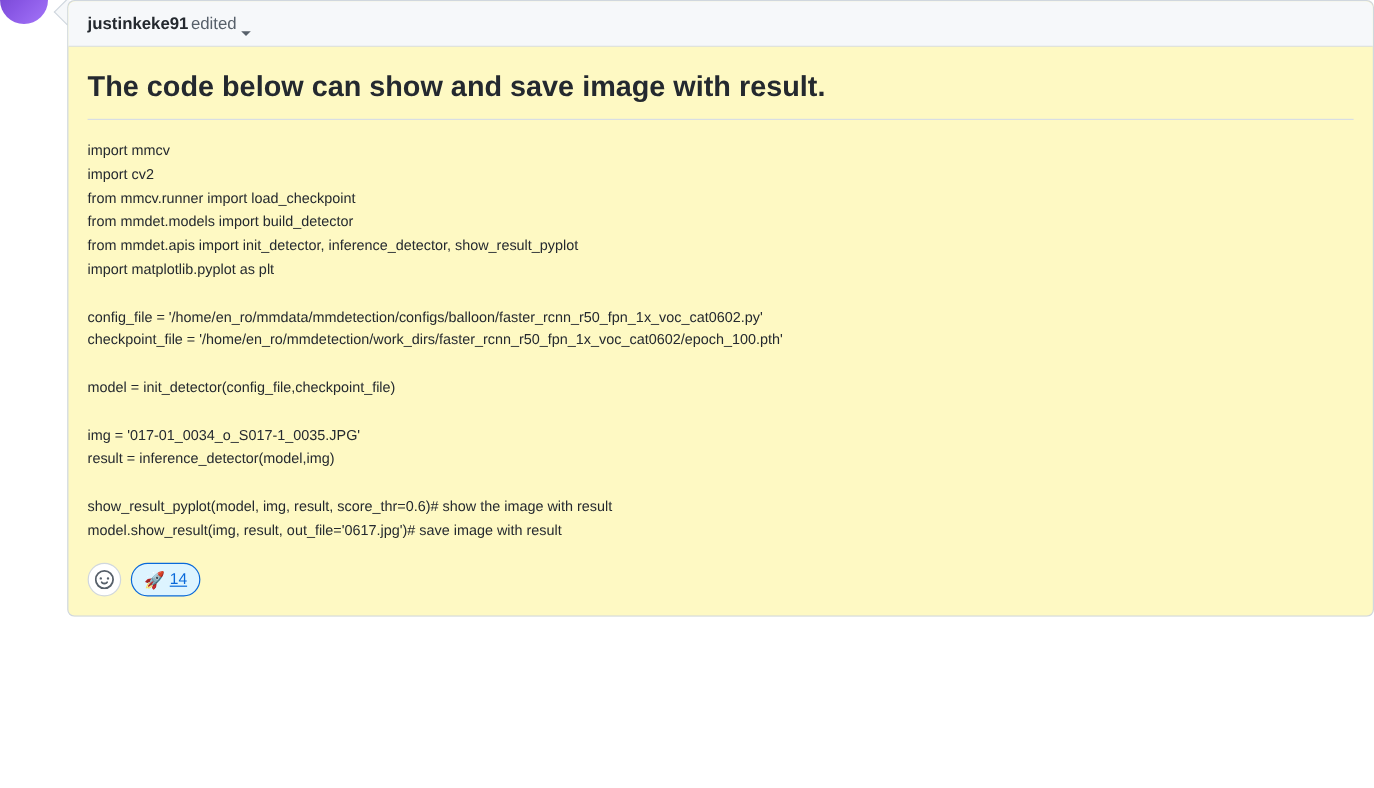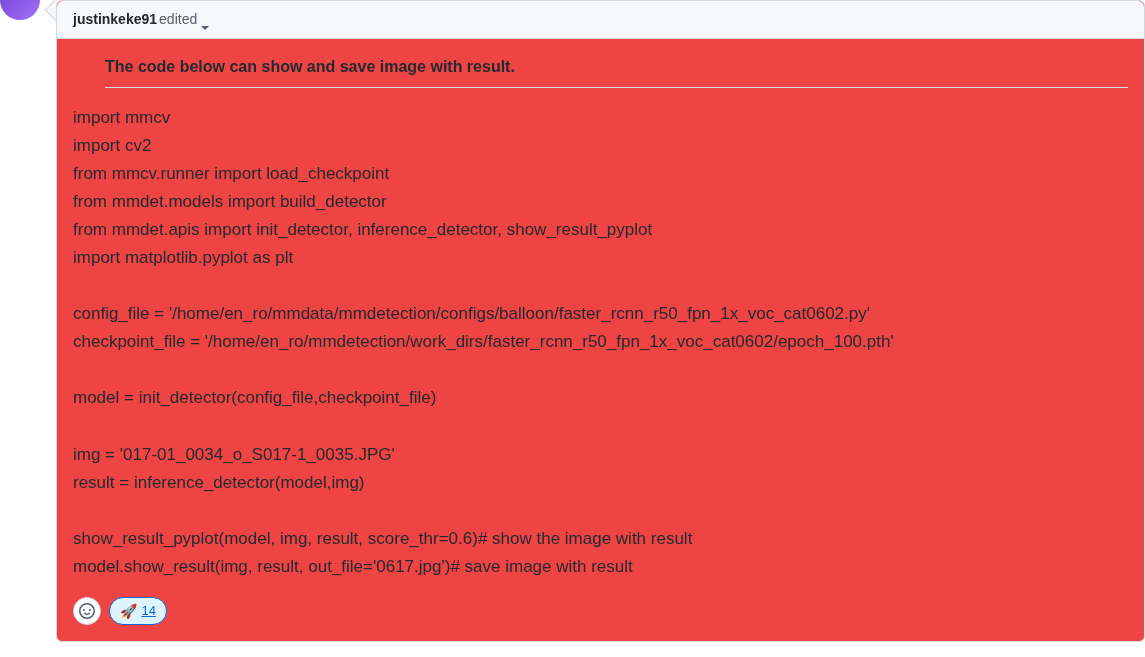--- a/index.html
+++ b/index.html
@@ -46,21 +46,21 @@
       height: 16px;
       background: #f6f8fa;
       border-left: 1px solid #d0d7de;
       border-bottom: 1px solid #d0d7de;
       transform: rotate(45deg);
       z-index: 1;
     }
     .comment-box {
       border: 1px solid #d0d7de;
       border-radius: 6px;
-      background: #ef4444;
+      background: #fef9c3;
       position: relative;
       z-index: 2;
     }
     .comment-header {
       background: #f6f8fa;
       border-bottom: 1px solid #d0d7de;
       border-top-left-radius: 6px;
       border-top-right-radius: 6px;
       padding: 8px 16px;
       display: flex;
@@ -88,31 +88,30 @@
       border-left: 4px solid transparent;
       border-right: 4px solid transparent;
       border-top: 4px solid #57606a;
       margin-left: 4px;
       vertical-align: middle;
     }
     .comment-body {
       padding: 16px 16px;
     }
     .comment-title {
-      font-size: 16px;
+      font-size: 24px;
       font-weight: 600;
       color: #24292f;
       padding-bottom: 8px;
       border-bottom: 1px solid #d8dee4;
       margin-bottom: 16px;
-      margin-left: 32px;
     }
     .code-content {
       font-family: -apple-system, BlinkMacSystemFont, "Segoe UI", Helvetica, Arial, sans-serif;
-      font-size: 17px;
+      font-size: 12px;
       line-height: 1.65;
       color: #24292f;
       white-space: pre-wrap;
     }
     .reactions-row {
       display: flex;
       align-items: center;
       gap: 8px;
       margin-top: 16px;
       padding-top: 0;

